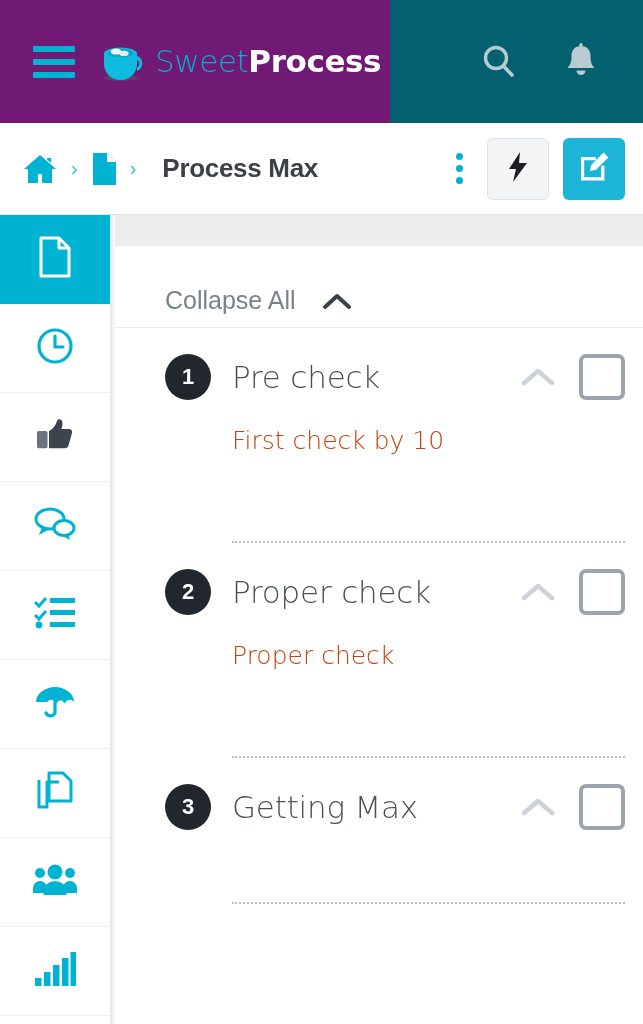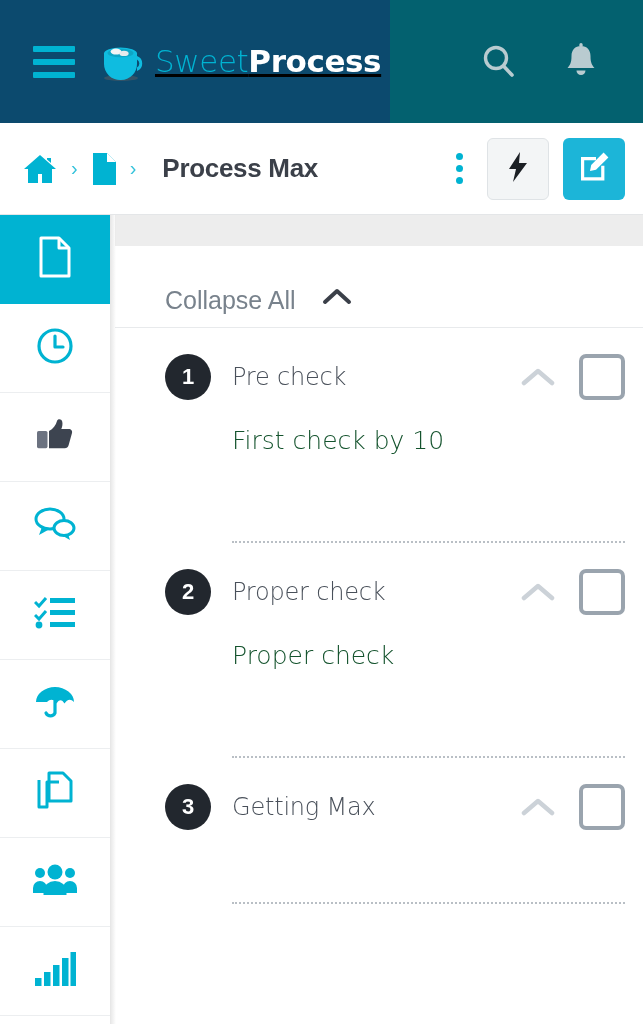--- a/index.html
+++ b/index.html
@@ -7,22 +7,22 @@
     width: 643px; height: 1024px;
     background: #ffffff;
     font-family: "Liberation Sans", sans-serif;
     overflow: hidden;
   }
   #app { position: relative; width: 643px; height: 1024px; overflow: hidden; background:#fff; }
 
   
   .topnav { position:absolute; top:0; left:0; width:643px; height:123px; display:flex; }
   .topnav-left {
-    width:390px; height:100%; background:#0c4a6e;
-    display:flex; align-items:center;text-decoration:underline;
+    width:390px; height:100%; background:#701a75;
+    display:flex; align-items:center;
   }
   .topnav-right {
     flex:1; height:100%; background:#03616F;
     display:flex; align-items:center; justify-content:flex-start;
   }
   .hamburger { width:42px; margin-left:33px; display:flex; flex-direction:column; gap:7px; cursor:pointer; }
   .hamburger span { display:block; height:6px; width:42px; background:#00B3D2; border-radius:1px; }
 
   .logo { display:flex; align-items:center; margin-left:26px; }
   .logo-cup { width:47px; height:40px; position:relative; margin-right:7px; }
@@ -79,41 +79,41 @@
   
   .steps { position:absolute; top:31px; left:115px; width:528px; height:778px; background:#fff; }
   .steps-head {
     display:flex; align-items:flex-end; justify-content:space-between;
     padding:40px 18px 12px 50px; border-bottom:1px solid #e8eaec; margin:0 0 0 0;
   }
   .steps-title {
     font-size:23px; font-weight:bold; color:#3B4049; letter-spacing:0.2px;
     font-family:"Liberation Sans", sans-serif;
   }
-  .collapse-all { display:flex; align-items:flex-start; gap:26px; cursor:pointer; }
+  .collapse-all { display:flex; align-items:flex-end; gap:26px; cursor:pointer; }
   .collapse-all-label { font-size:25px; color:#78828c; font-weight:300; }
 
   .step { padding:0 18px 0 50px; position:relative; }
   .step-row { display:flex; align-items:center; padding-top:26px; }
   .step-num {
     width:46px; height:46px; border-radius:50%; background:#22272E; color:#fff;
     font-size:22px; font-weight:bold; display:flex; align-items:center; justify-content:center;
     flex:0 0 46px;
   }
   .step-name {
-    font-size:24px; color:#49505A; font-weight:300; margin-left:21px;
+    font-size:31px; color:#49505A; font-weight:300; margin-left:21px;
     white-space:nowrap; letter-spacing:-0.2px; font-family:"DejaVu Sans", sans-serif;
   }
   .step-grow { flex:1; }
   .step-chev { margin-right:24px; display:flex; align-items:center; cursor:pointer; }
   .step-check {
     width:46px; height:46px; border:4px solid #9aa4ae; border-radius:7px;
     background:#fff; cursor:pointer; flex:0 0 46px;
   }
-  .step-desc { font-size:25px; color:#14532d; font-weight:300; margin:26px 0 0 67px; font-family:"DejaVu Sans", sans-serif; }
+  .step-desc { font-size:25px; color:#c2410c; font-weight:300; margin:26px 0 0 67px; font-family:"DejaVu Sans", sans-serif; }
   .step-sep { border-bottom:2px dotted #b9bfc5; margin:0 0 0 67px; }
   .h1 { height:86px; } .h2 { height:86px; } .h3 { height:72px; }
 </style>
 </head>
 <body>
 
 <div id="app">
 
   <div class="topnav">
     <div class="topnav-left">

